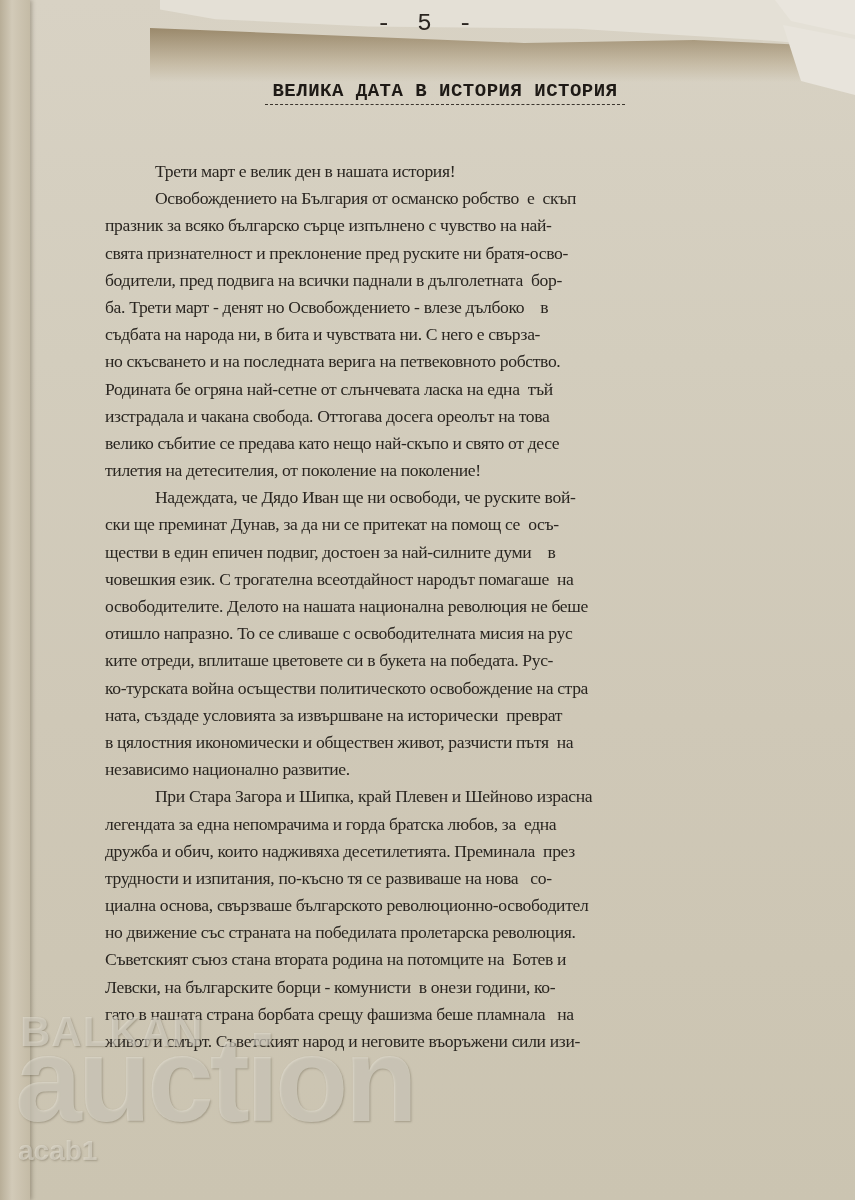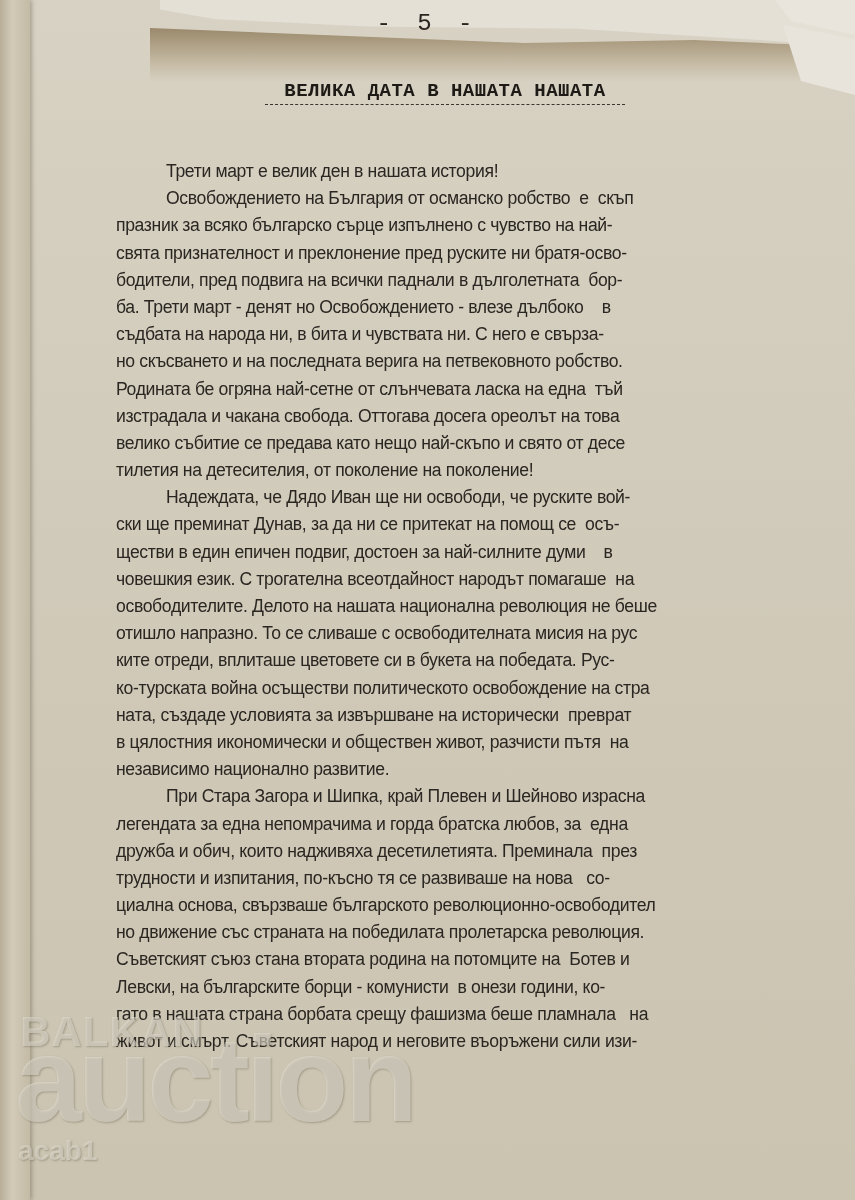--- a/index.html
+++ b/index.html
@@ -40,22 +40,22 @@
     font-family:"Liberation Mono", monospace; font-size:24px; color:#2a2520;
     letter-spacing:6px;
   }
   .title {
     position:absolute; left:265px; top:80px; width:360px; text-align:center;
     font-family:"Liberation Mono", monospace; font-weight:bold; font-size:19px;
     color:#1e1a16; letter-spacing:0.5px;
     border-bottom:1px dashed #3a342c; padding-bottom:2px;
   }
   .body-text {
-    position:absolute; left:116px; top:158px; width:720px;
-    font-family:Liberation Sans, sans-serif; font-size:17.6px; color:#2a2621;
+    position:absolute; left:105px; top:158px; width:720px;
+    font-family:Liberation Serif, serif; font-size:17.6px; color:#2a2621;
     line-height:27.2px; white-space:pre; letter-spacing:-0.35px;
   }
   .line { display:block; height:27.2px; }
   .line.indent { padding-left:50px; }
   .watermark {
     position:absolute; font-family:"Liberation Sans", sans-serif; font-weight:bold;
     color:rgba(230,225,215,0.55); text-shadow:1px 1px 2px rgba(90,80,60,0.35);
   }
   .wm-balkan { left:20px; top:1000px; font-size:42px; letter-spacing:1px;margin-top:8px; }
   .wm-auction { left:15px; top:1010px; font-size:120px; letter-spacing:-4px; }
@@ -65,19 +65,19 @@
 <body>
 
 <div class="sheet"></div>
 <div class="left-edge"></div>
 <div class="fold-shadow"></div>
 <div class="torn-top"></div>
 <div class="corner-flap"></div>
 <div class="top-right-flap"></div>
 
 <div class="page-number">- 5 -</div>
-<div class="title">ВЕЛИКА ДАТА В НАШАТА НАШАТА</div>
+<div class="title">ВЕЛИКА ДАТА В ИСТОРИЯ ИСТОРИЯ</div>
 
 <div class="body-text" id="body-text"><span class="line indent">Трети март е велик ден в нашата история!</span><span class="line indent">Освобождението на България от османско робство  е  скъп</span><span class="line">празник за всяко българско сърце изпълнено с чувство на най-</span><span class="line">свята признателност и преклонение пред руските ни братя-осво-</span><span class="line">бодители, пред подвига на всички паднали в дълголетната  бор-</span><span class="line">ба. Трети март - денят но Освобождението - влезе дълбоко    в</span><span class="line">съдбата на народа ни, в бита и чувствата ни. С него е свърза-</span><span class="line">но скъсването и на последната верига на петвековното робство.</span><span class="line">Родината бе огряна най-сетне от слънчевата ласка на една  тъй</span><span class="line">изстрадала и чакана свобода. Оттогава досега ореолът на това</span><span class="line">велико събитие се предава като нещо най-скъпо и свято от десе</span><span class="line">тилетия на детесителия, от поколение на поколение!</span><span class="line indent">Надеждата, че Дядо Иван ще ни освободи, че руските вой-</span><span class="line">ски ще преминат Дунав, за да ни се притекат на помощ се  осъ-</span><span class="line">ществи в един епичен подвиг, достоен за най-силните думи    в</span><span class="line">човешкия език. С трогателна всеотдайност народът помагаше  на</span><span class="line">освободителите. Делото на нашата национална революция не беше</span><span class="line">отишло напразно. То се сливаше с освободителната мисия на рус</span><span class="line">ките отреди, вплиташе цветовете си в букета на победата. Рус-</span><span class="line">ко-турската война осъществи политическото освобождение на стра</span><span class="line">ната, създаде условията за извършване на исторически  преврат</span><span class="line">в цялостния икономически и обществен живот, разчисти пътя  на</span><span class="line">независимо национално развитие.</span><span class="line indent">При Стара Загора и Шипка, край Плевен и Шейново израсна</span><span class="line">легендата за една непомрачима и горда братска любов, за  една</span><span class="line">дружба и обич, които надживяха десетилетията. Преминала  през</span><span class="line">трудности и изпитания, по-късно тя се развиваше на нова   со-</span><span class="line">циална основа, свързваше българското революционно-освободител</span><span class="line">но движение със страната на победилата пролетарска революция.</span><span class="line">Съветският съюз стана втората родина на потомците на  Ботев и</span><span class="line">Левски, на българските борци - комунисти  в онези години, ко-</span><span class="line">гато в нашата страна борбата срещу фашизма беше пламнала   на</span><span class="line">живот и смърт. Съветският народ и неговите въоръжени сили изи-</span></div>
 
 <div class="watermark wm-auction">auction</div>
 <div class="watermark wm-balkan">BALKAN</div>
 <div class="watermark wm-acab">acab1</div>
 
 </body></html>

